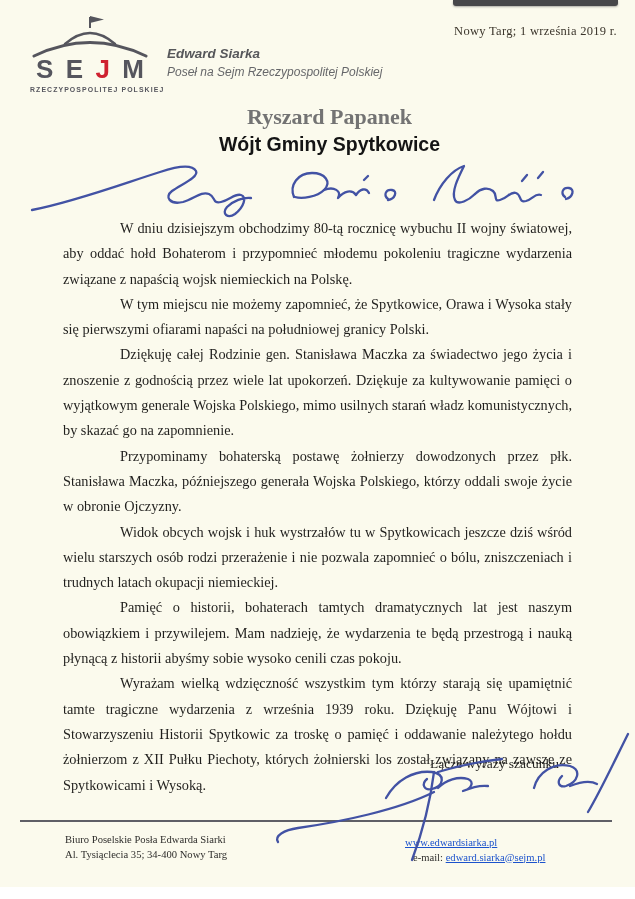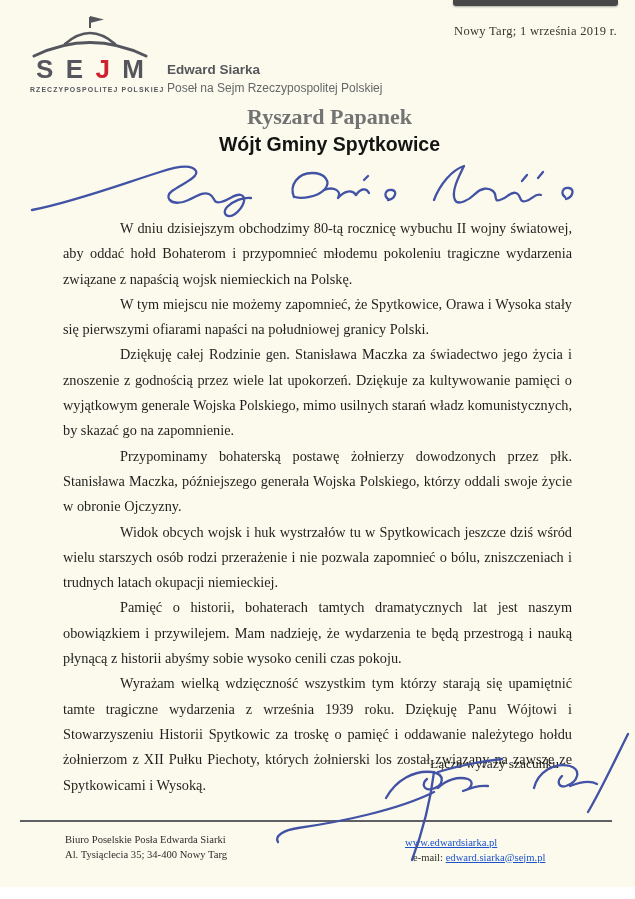--- a/index.html
+++ b/index.html
@@ -34,21 +34,21 @@
     font-family:"Liberation Sans",sans-serif;font-weight:bold;
     font-size:26px;line-height:26px;color:#55555d;
   }
   .logo-letters .red{color:#cf2130;}
   .logo-subtext{
     margin-top:4px;white-space:nowrap;
     font-family:"Liberation Sans",sans-serif;font-weight:bold;
     font-size:6.9px;letter-spacing:1.1px;color:#55555d;
   }
   
-  .sender{position:absolute;left:167px;top:62px;font-family:"Liberation Sans",sans-serif;}
+  .sender{position:absolute;left:167px;top:46px;font-family:"Liberation Sans",sans-serif;font-style:italic;}
   .sender-name{font-weight:bold;font-size:13.5px;color:#56575a;}
   .sender-title{margin-top:4px;font-size:12px;color:#66676a;}
   
   .recipient{position:absolute;left:0;top:104px;width:100%;text-align:center;}
   .recipient-name{font-family:"Liberation Serif",serif;font-weight:bold;font-size:22px;color:#737373;}
   .recipient-title{margin-top:3px;font-family:"Liberation Sans",sans-serif;font-weight:bold;font-size:19.5px;color:#141414;}
   
   .greeting-svg{position:absolute;left:22px;top:156px;}
   .signature-svg{position:absolute;left:238px;top:728px;z-index:5;}
   .ink{fill:none;stroke:#4252a4;stroke-width:2.3;stroke-linecap:round;stroke-linejoin:round;}

